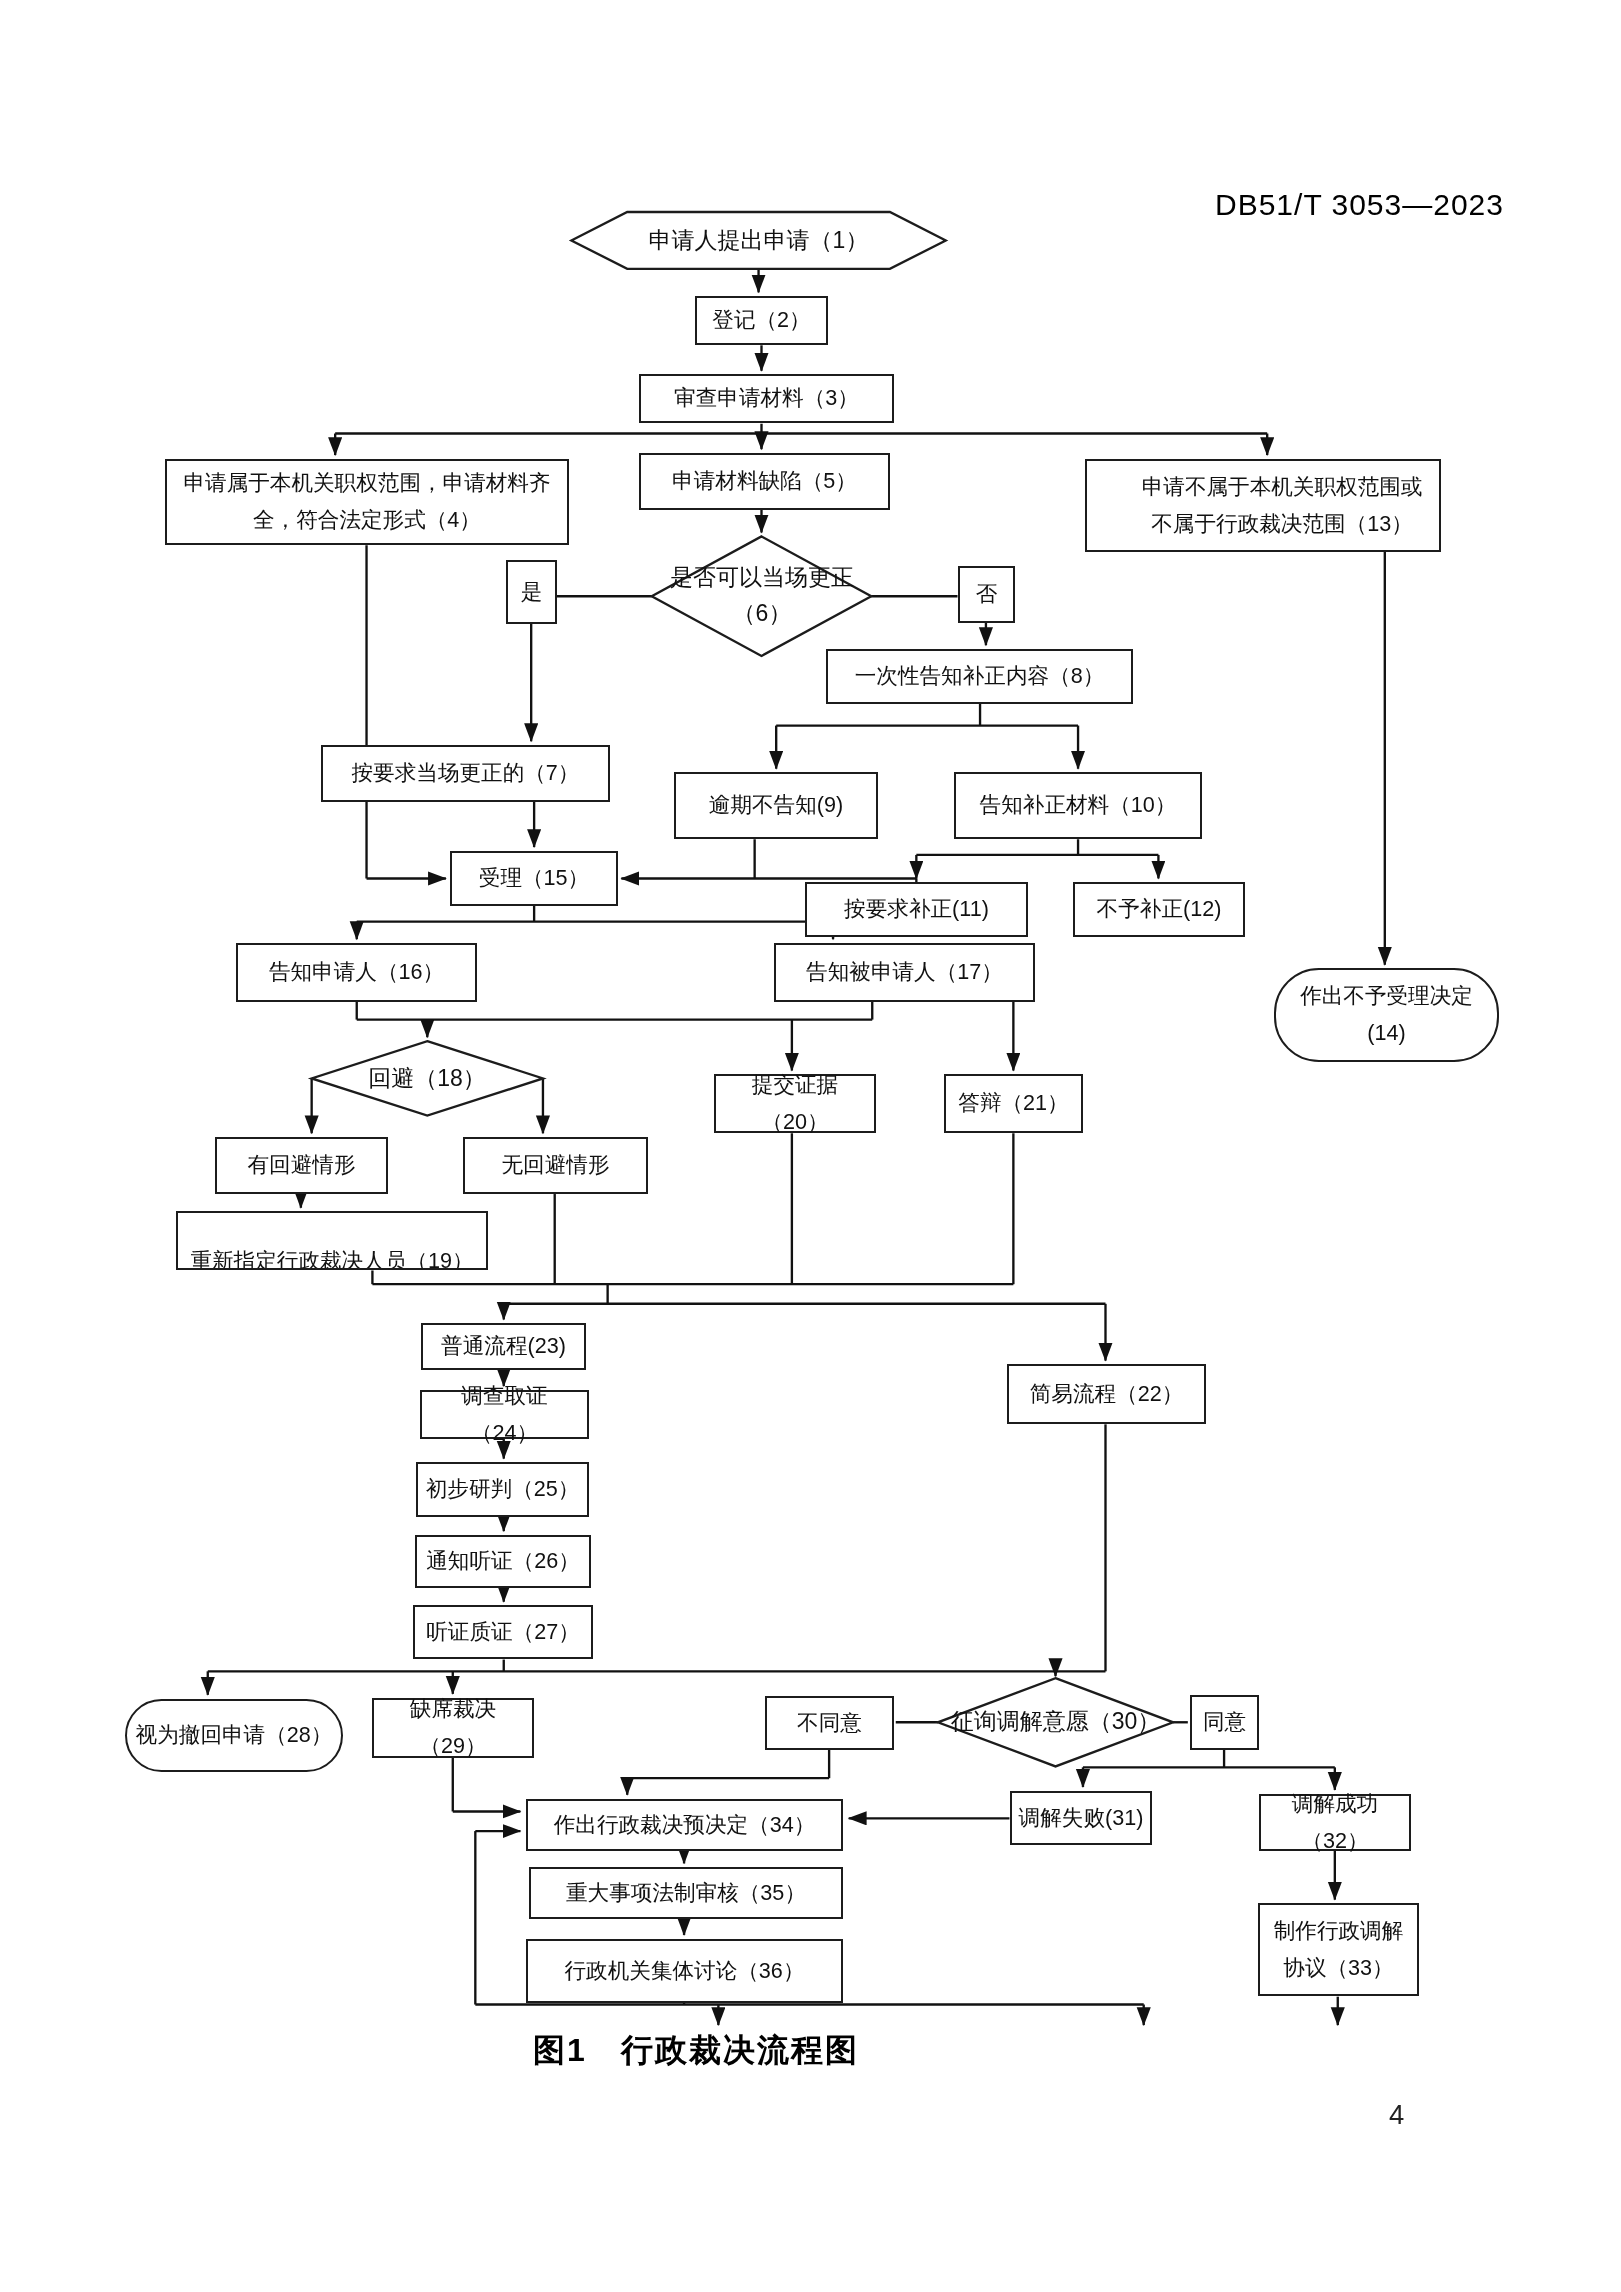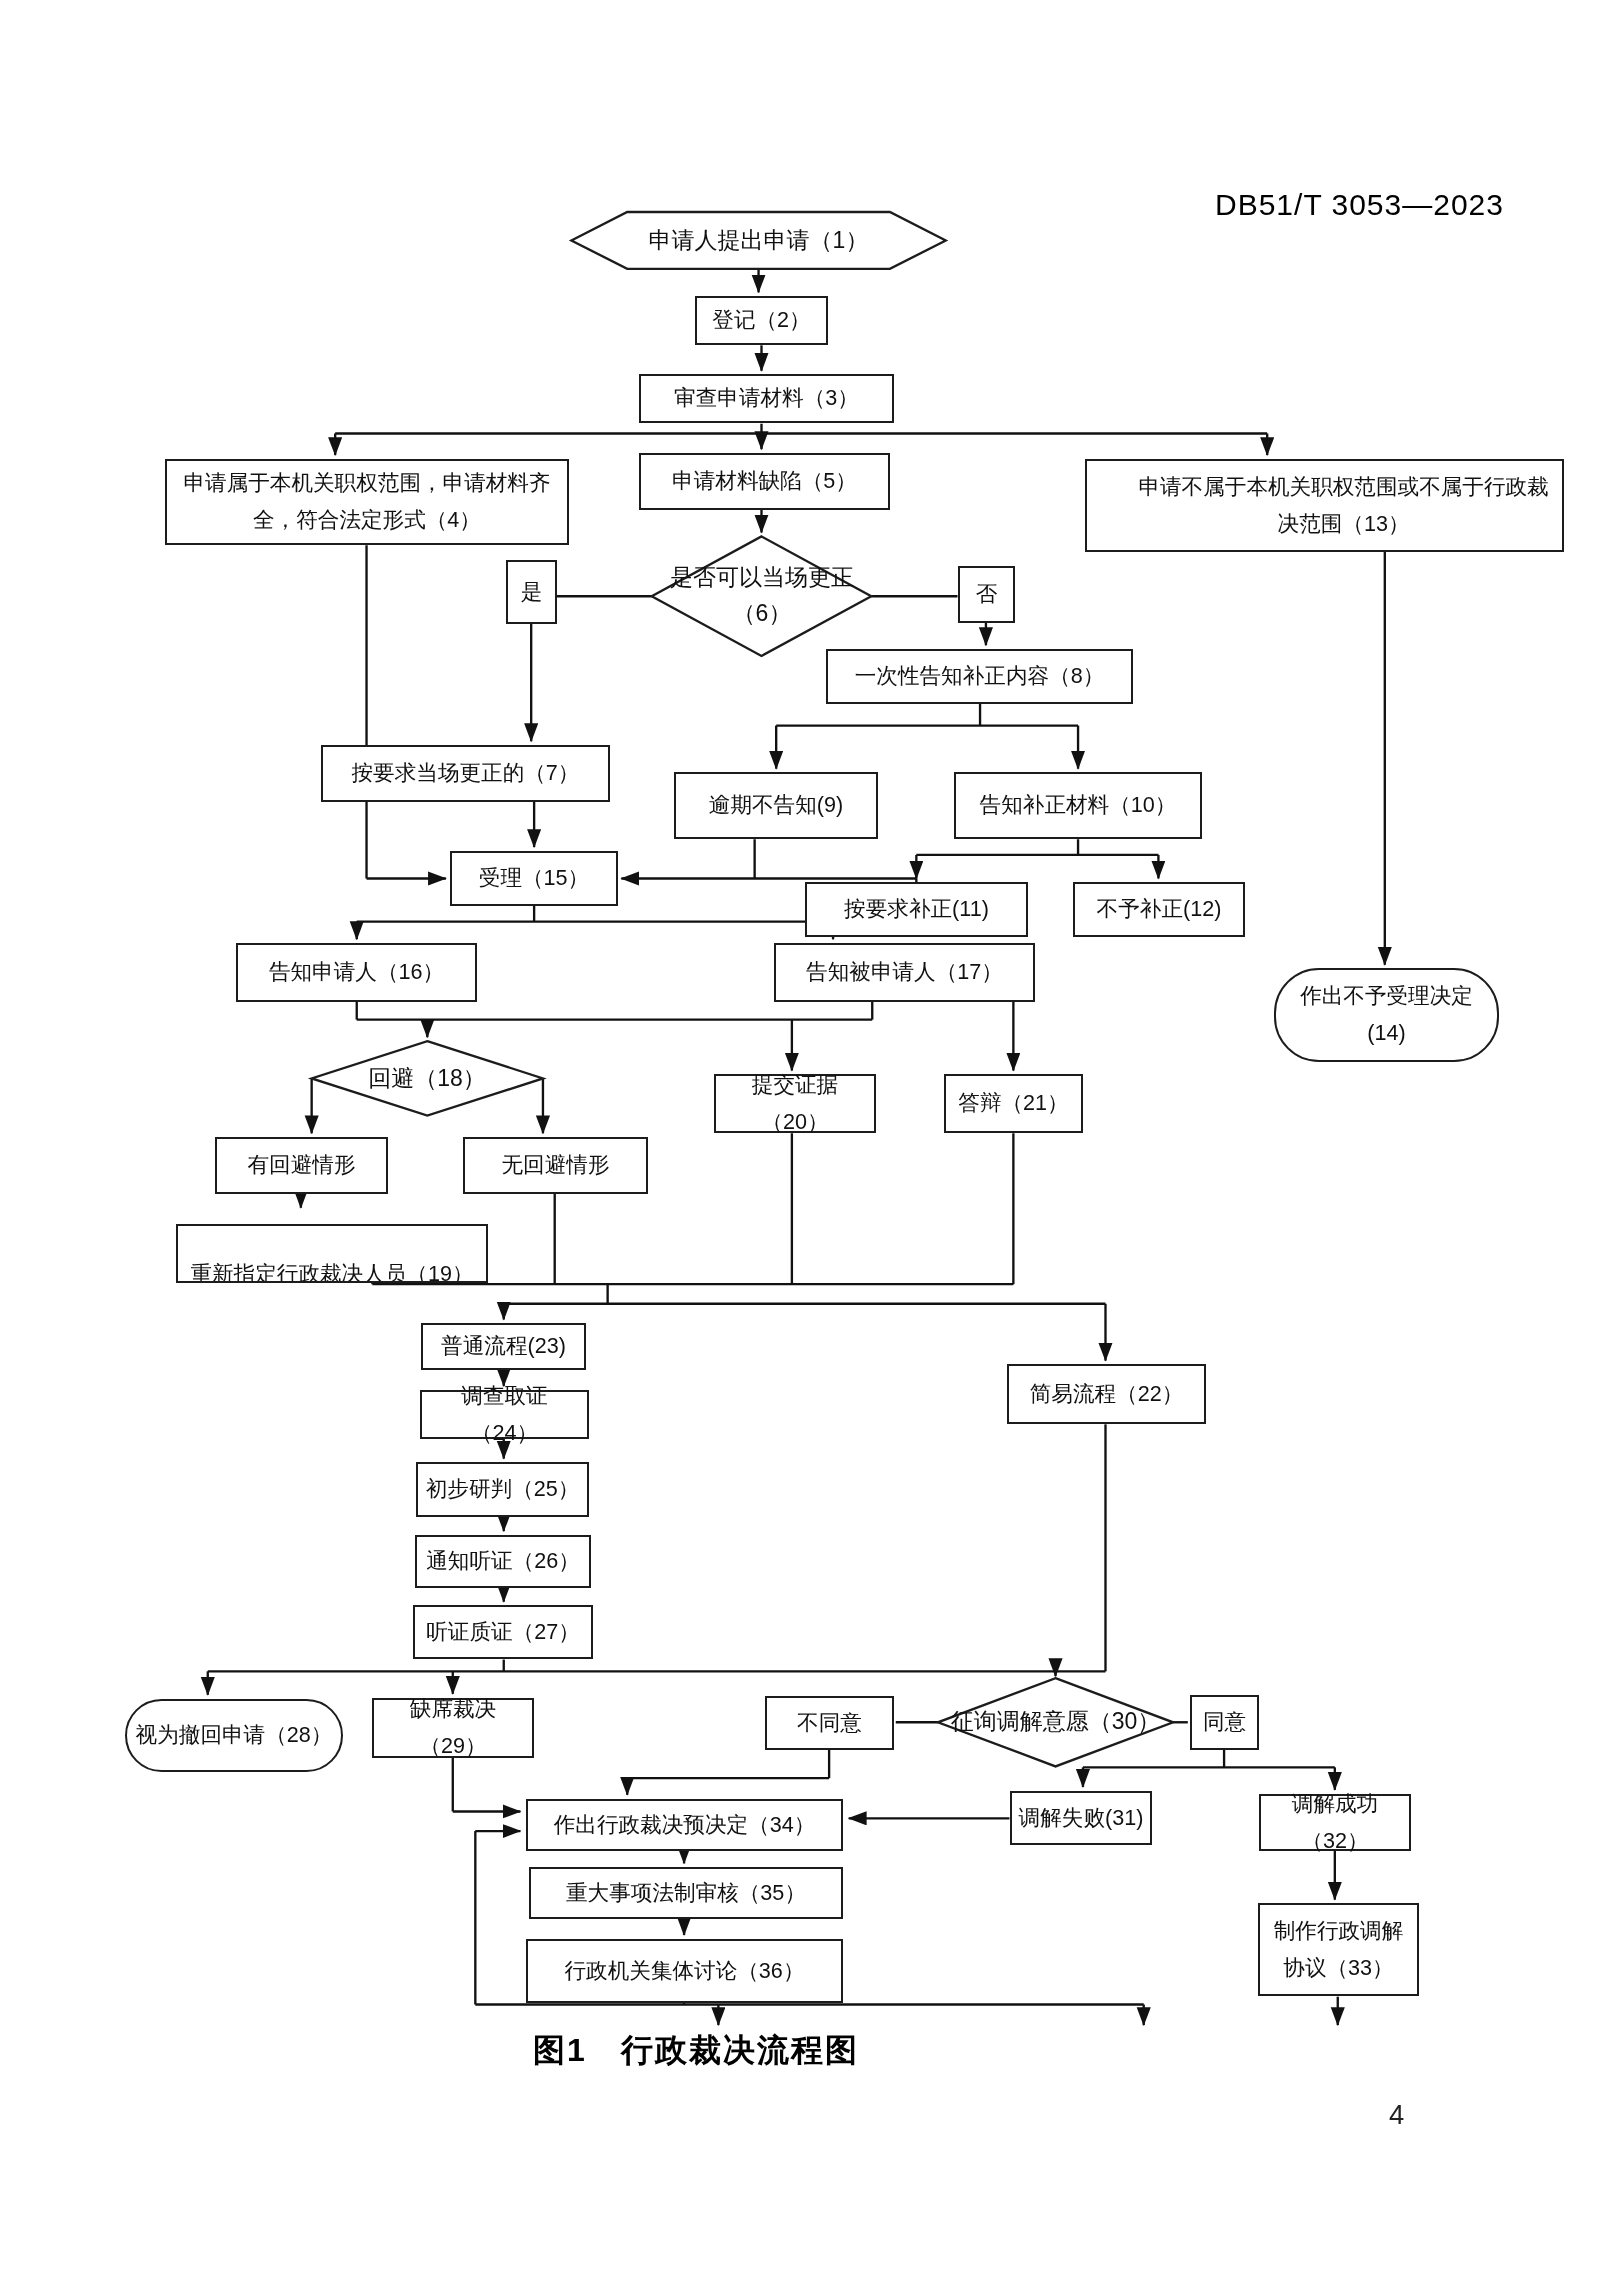--- a/index.html
+++ b/index.html
@@ -23,21 +23,21 @@
     z-index:2;
     padding:2px 5.9px;
   }
   .shape-label{
     position:absolute;
     display:flex;align-items:center;justify-content:center;
     font-size:23px;line-height:1.55;text-align:center;
     z-index:3;background:transparent;border:none;
   }
   .stadium{border-radius:45px;}
-  .clipbox{overflow:hidden;padding:0;margin-top:13px;}
+  .clipbox{overflow:hidden;padding:0;}
   .clipbox .clip-inner{
     position:absolute;left:0;right:0;bottom:-11.8px;
     white-space:nowrap;text-align:center;font-size:21.6px;
   }
   #doc-header{
     position:absolute;left:1215px;top:188px;width:255px;
     font-size:30px;letter-spacing:1px;color:#000;
     font-weight:500;z-index:2;white-space:nowrap;
   }
   #fig-caption{
@@ -183,21 +183,21 @@
 
   <div class="shape-label" style="left:591px;top:212px;width:335px;height:57px;">申请人提出申请（1）</div>
   <div class="shape-label" style="left:659px;top:540px;width:206px;height:112px;">是否可以当场更正（6）</div>
   <div class="shape-label" style="left:323px;top:1045px;width:208px;height:67px;">回避（18）</div>
   <div class="shape-label" style="left:943px;top:1682px;width:225px;height:80px;">征询调解意愿（30）</div>
 
   <div class="node" style="left:695px;top:296px;width:133px;height:49px;">登记（2）</div>
   <div class="node" style="left:639px;top:374px;width:255px;height:49px;">审查申请材料（3）</div>
   <div class="node" style="left:165px;top:459px;width:404px;height:86px;">申请属于本机关职权范围，申请材料齐全，符合法定形式（4）</div>
   <div class="node" style="left:639px;top:453px;width:251px;height:57px;">申请材料缺陷（5）</div>
-  <div class="node" style="left:1085px;top:459px;width:479px;height:93px;padding-left:44px;">申请不属于本机关职权范围或不属于行政裁决范围（13）</div>
+  <div class="node" style="left:1085px;top:459px;width:356px;height:93px;padding-left:44px;">申请不属于本机关职权范围或不属于行政裁决范围（13）</div>
   <div class="node" style="left:506px;top:560px;width:51px;height:64px;">是</div>
   <div class="node" style="left:958px;top:566px;width:57px;height:57px;">否</div>
   <div class="node" style="left:826px;top:649px;width:307px;height:55px;">一次性告知补正内容（8）</div>
   <div class="node" style="left:674px;top:772px;width:204px;height:67px;">逾期不告知(9)</div>
   <div class="node" style="left:954px;top:772px;width:248px;height:67px;">告知补正材料（10）</div>
   <div class="node" style="left:805px;top:882px;width:223px;height:55px;">按要求补正(11)</div>
   <div class="node" style="left:1073px;top:882px;width:172px;height:55px;">不予补正(12)</div>
   <div class="node" style="left:321px;top:745px;width:289px;height:57px;">按要求当场更正的（7）</div>
   <div class="node" style="left:450px;top:851px;width:168px;height:55px;">受理（15）</div>
   <div class="node" style="left:236px;top:943px;width:241px;height:59px;">告知申请人（16）</div>

